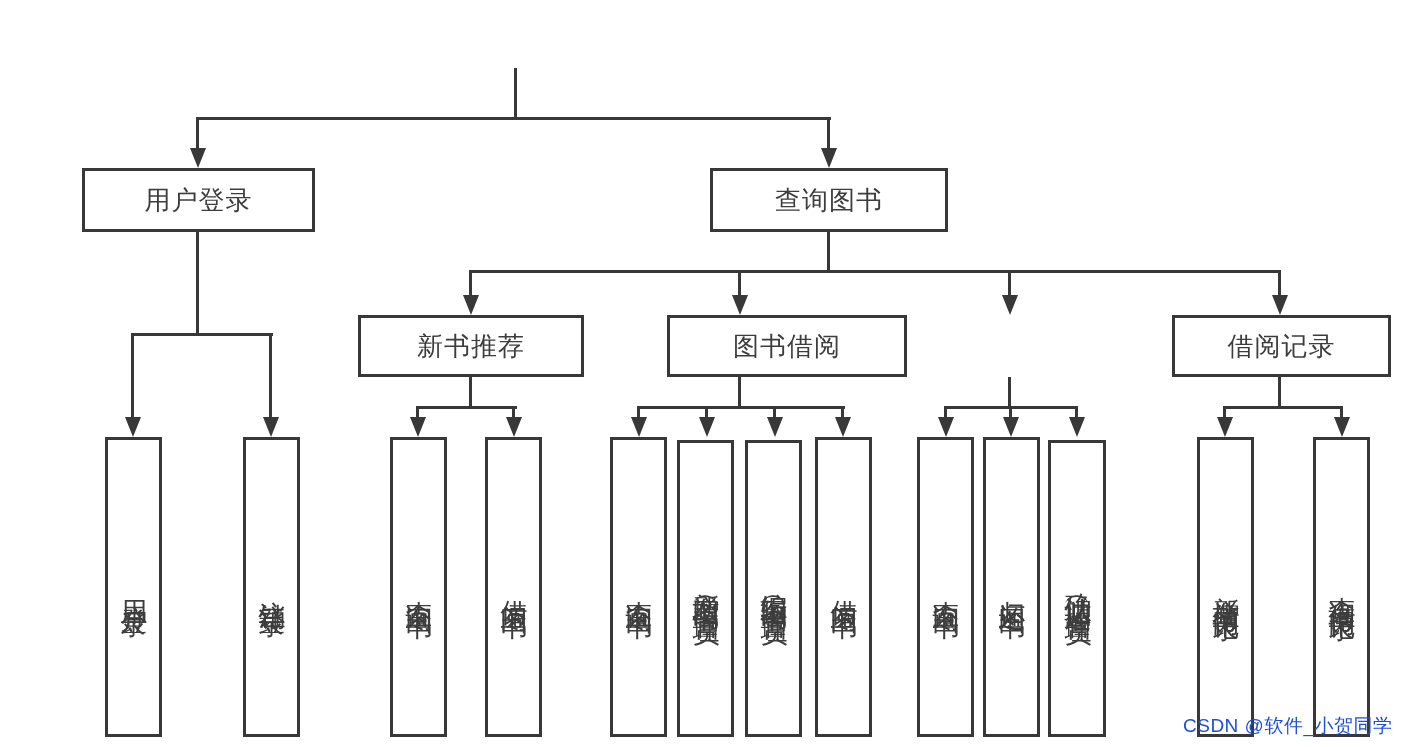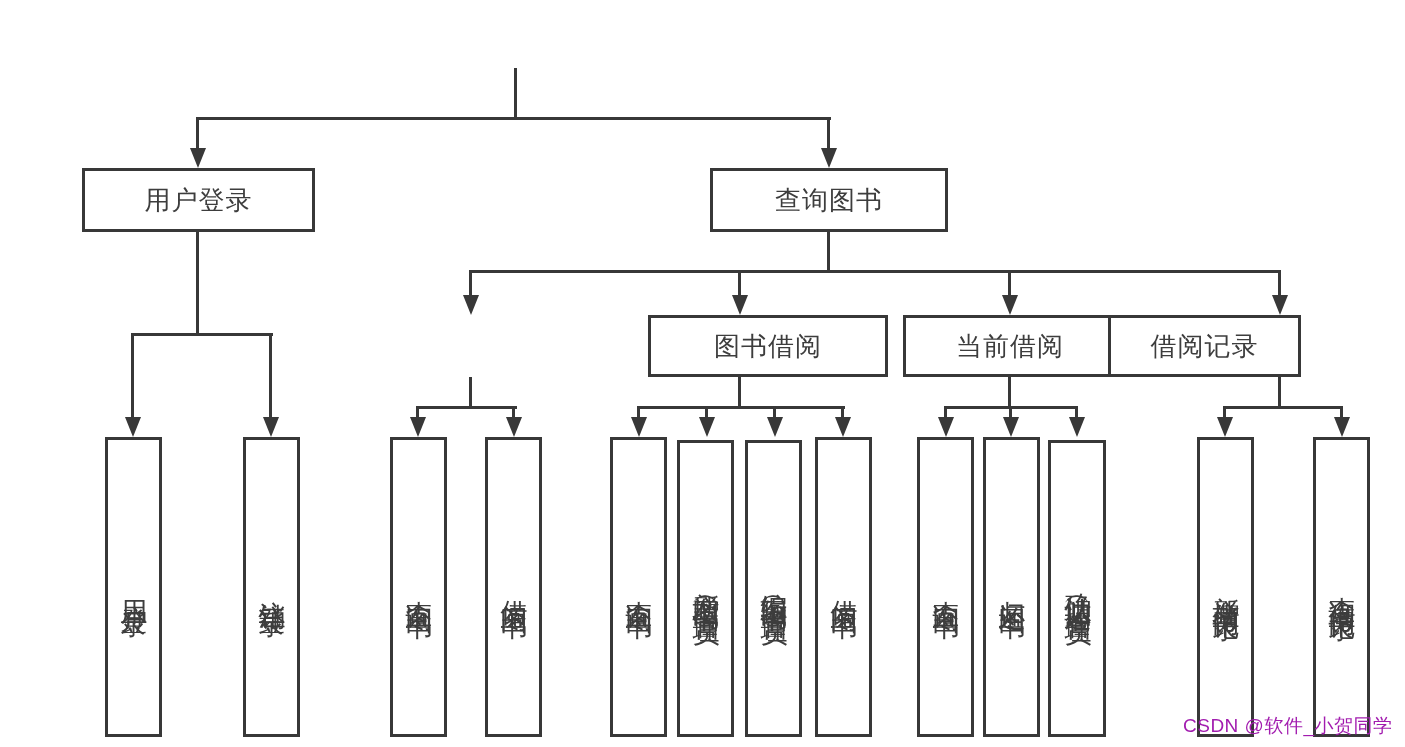--- a/index.html
+++ b/index.html
@@ -23,21 +23,21 @@
   }
   .vl{position:absolute;width:3px;background:#383838;}
   .hl{position:absolute;height:3px;background:#383838;}
   .ah{
     position:absolute;width:0;height:0;
     border-left:8px solid transparent;border-right:8px solid transparent;
     border-top:20px solid #383838;
   }
   #watermark{
     position:absolute;left:1183px;top:713px;z-index:5;
-    font-size:19px;letter-spacing:0.5px;color:#a21caf;white-space:nowrap;
+    font-size:19px;letter-spacing:0.5px;color:#1d4ed8;white-space:nowrap;
   }
 </style>
 </head>
 <body>
 
 <div id="canvas">
 
 
   <div class="vl" style="left:514px;top:68px;height:51px"></div>
   <div class="hl" style="left:197px;top:117px;width:634px"></div>
@@ -60,23 +60,23 @@
   <div class="hl" style="left:470px;top:270px;width:811px"></div>
   <div class="vl" style="left:469px;top:270px;height:25px"></div>
   <div class="ah" style="left:463px;top:295px"></div>
   <div class="vl" style="left:738px;top:270px;height:25px"></div>
   <div class="ah" style="left:732px;top:295px"></div>
   <div class="vl" style="left:1008px;top:270px;height:25px"></div>
   <div class="ah" style="left:1002px;top:295px"></div>
   <div class="vl" style="left:1278px;top:270px;height:25px"></div>
   <div class="ah" style="left:1272px;top:295px"></div>
 
-  <div class="box hbox" style="left:648px;top:315px;width:240px;height:62px">图书借阅</div>
-  <div class="box hbox" style="left:903px;top:315px;width:214px;height:62px">当前借阅</div>
-  <div class="box hbox" style="left:1108px;top:315px;width:193px;height:62px">借阅记录</div>
+  <div class="box hbox" style="left:358px;top:315px;width:226px;height:62px">新书推荐</div>
+  <div class="box hbox" style="left:667px;top:315px;width:240px;height:62px">图书借阅</div>
+  <div class="box hbox" style="left:1172px;top:315px;width:219px;height:62px">借阅记录</div>
 
   <div class="vl" style="left:469px;top:377px;height:32px"></div>
   <div class="hl" style="left:417px;top:406px;width:100px"></div>
   <div class="vl" style="left:416px;top:406px;height:11px"></div>
   <div class="ah" style="left:410px;top:417px"></div>
   <div class="vl" style="left:512px;top:406px;height:11px"></div>
   <div class="ah" style="left:506px;top:417px"></div>
 
   <div class="vl" style="left:738px;top:377px;height:32px"></div>
   <div class="hl" style="left:637px;top:406px;width:208px"></div>

